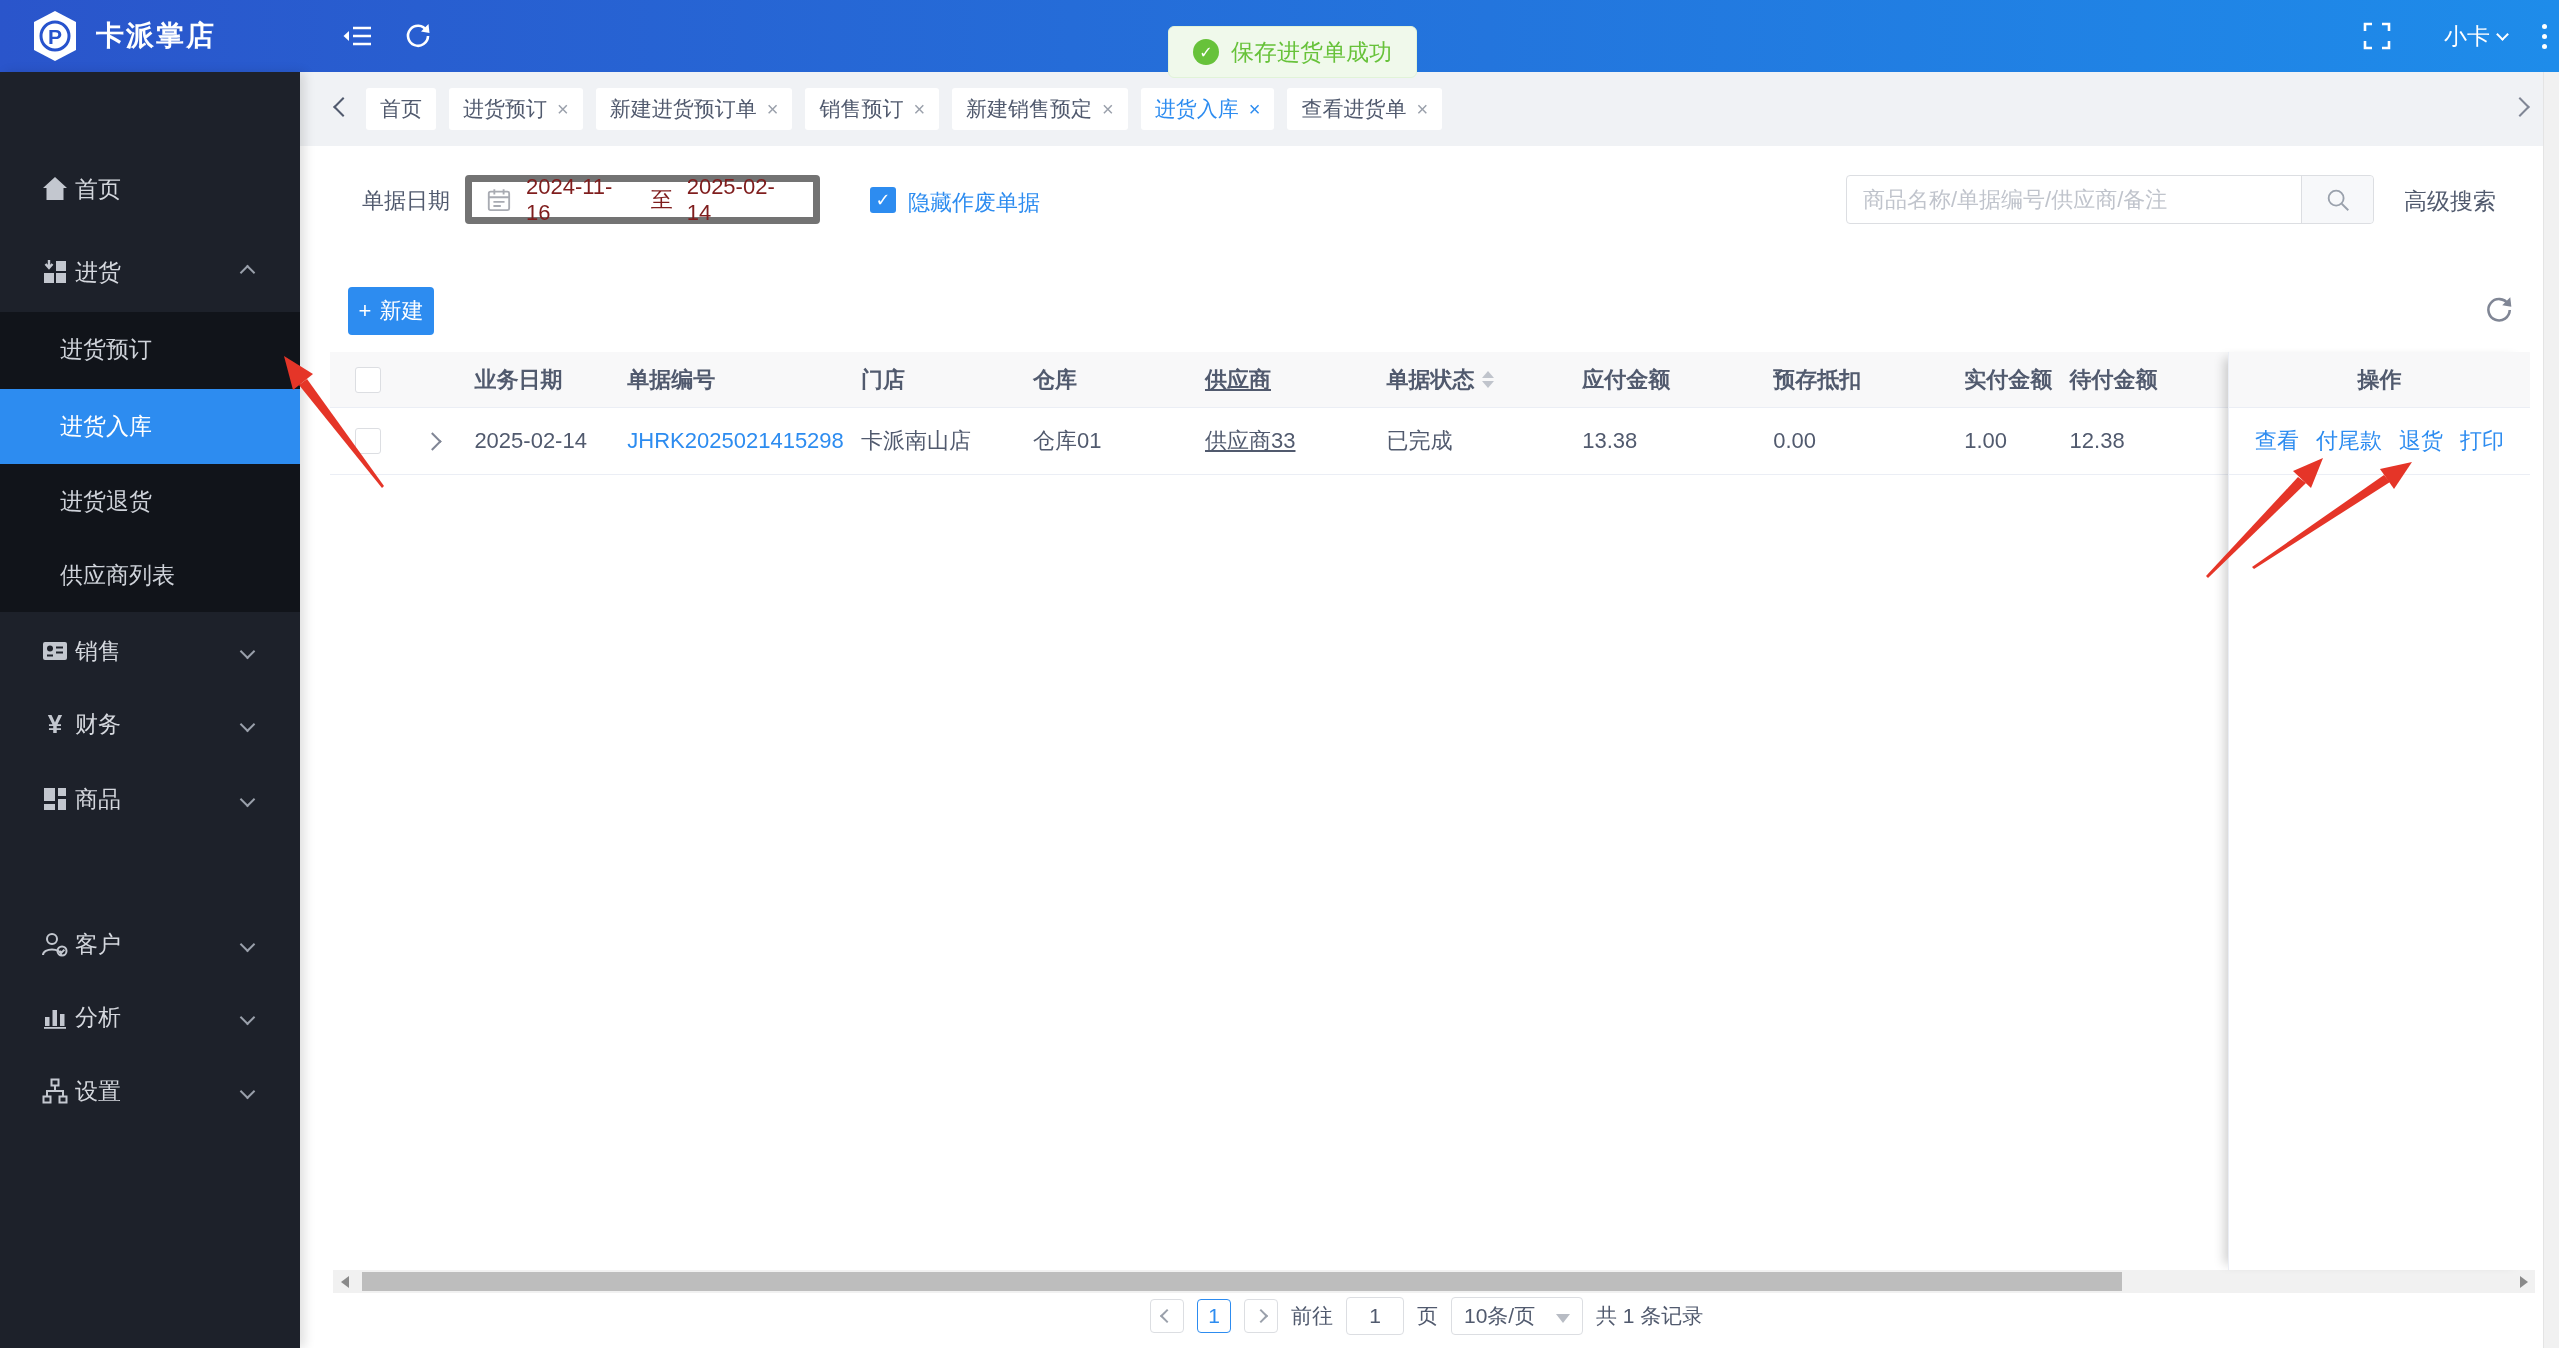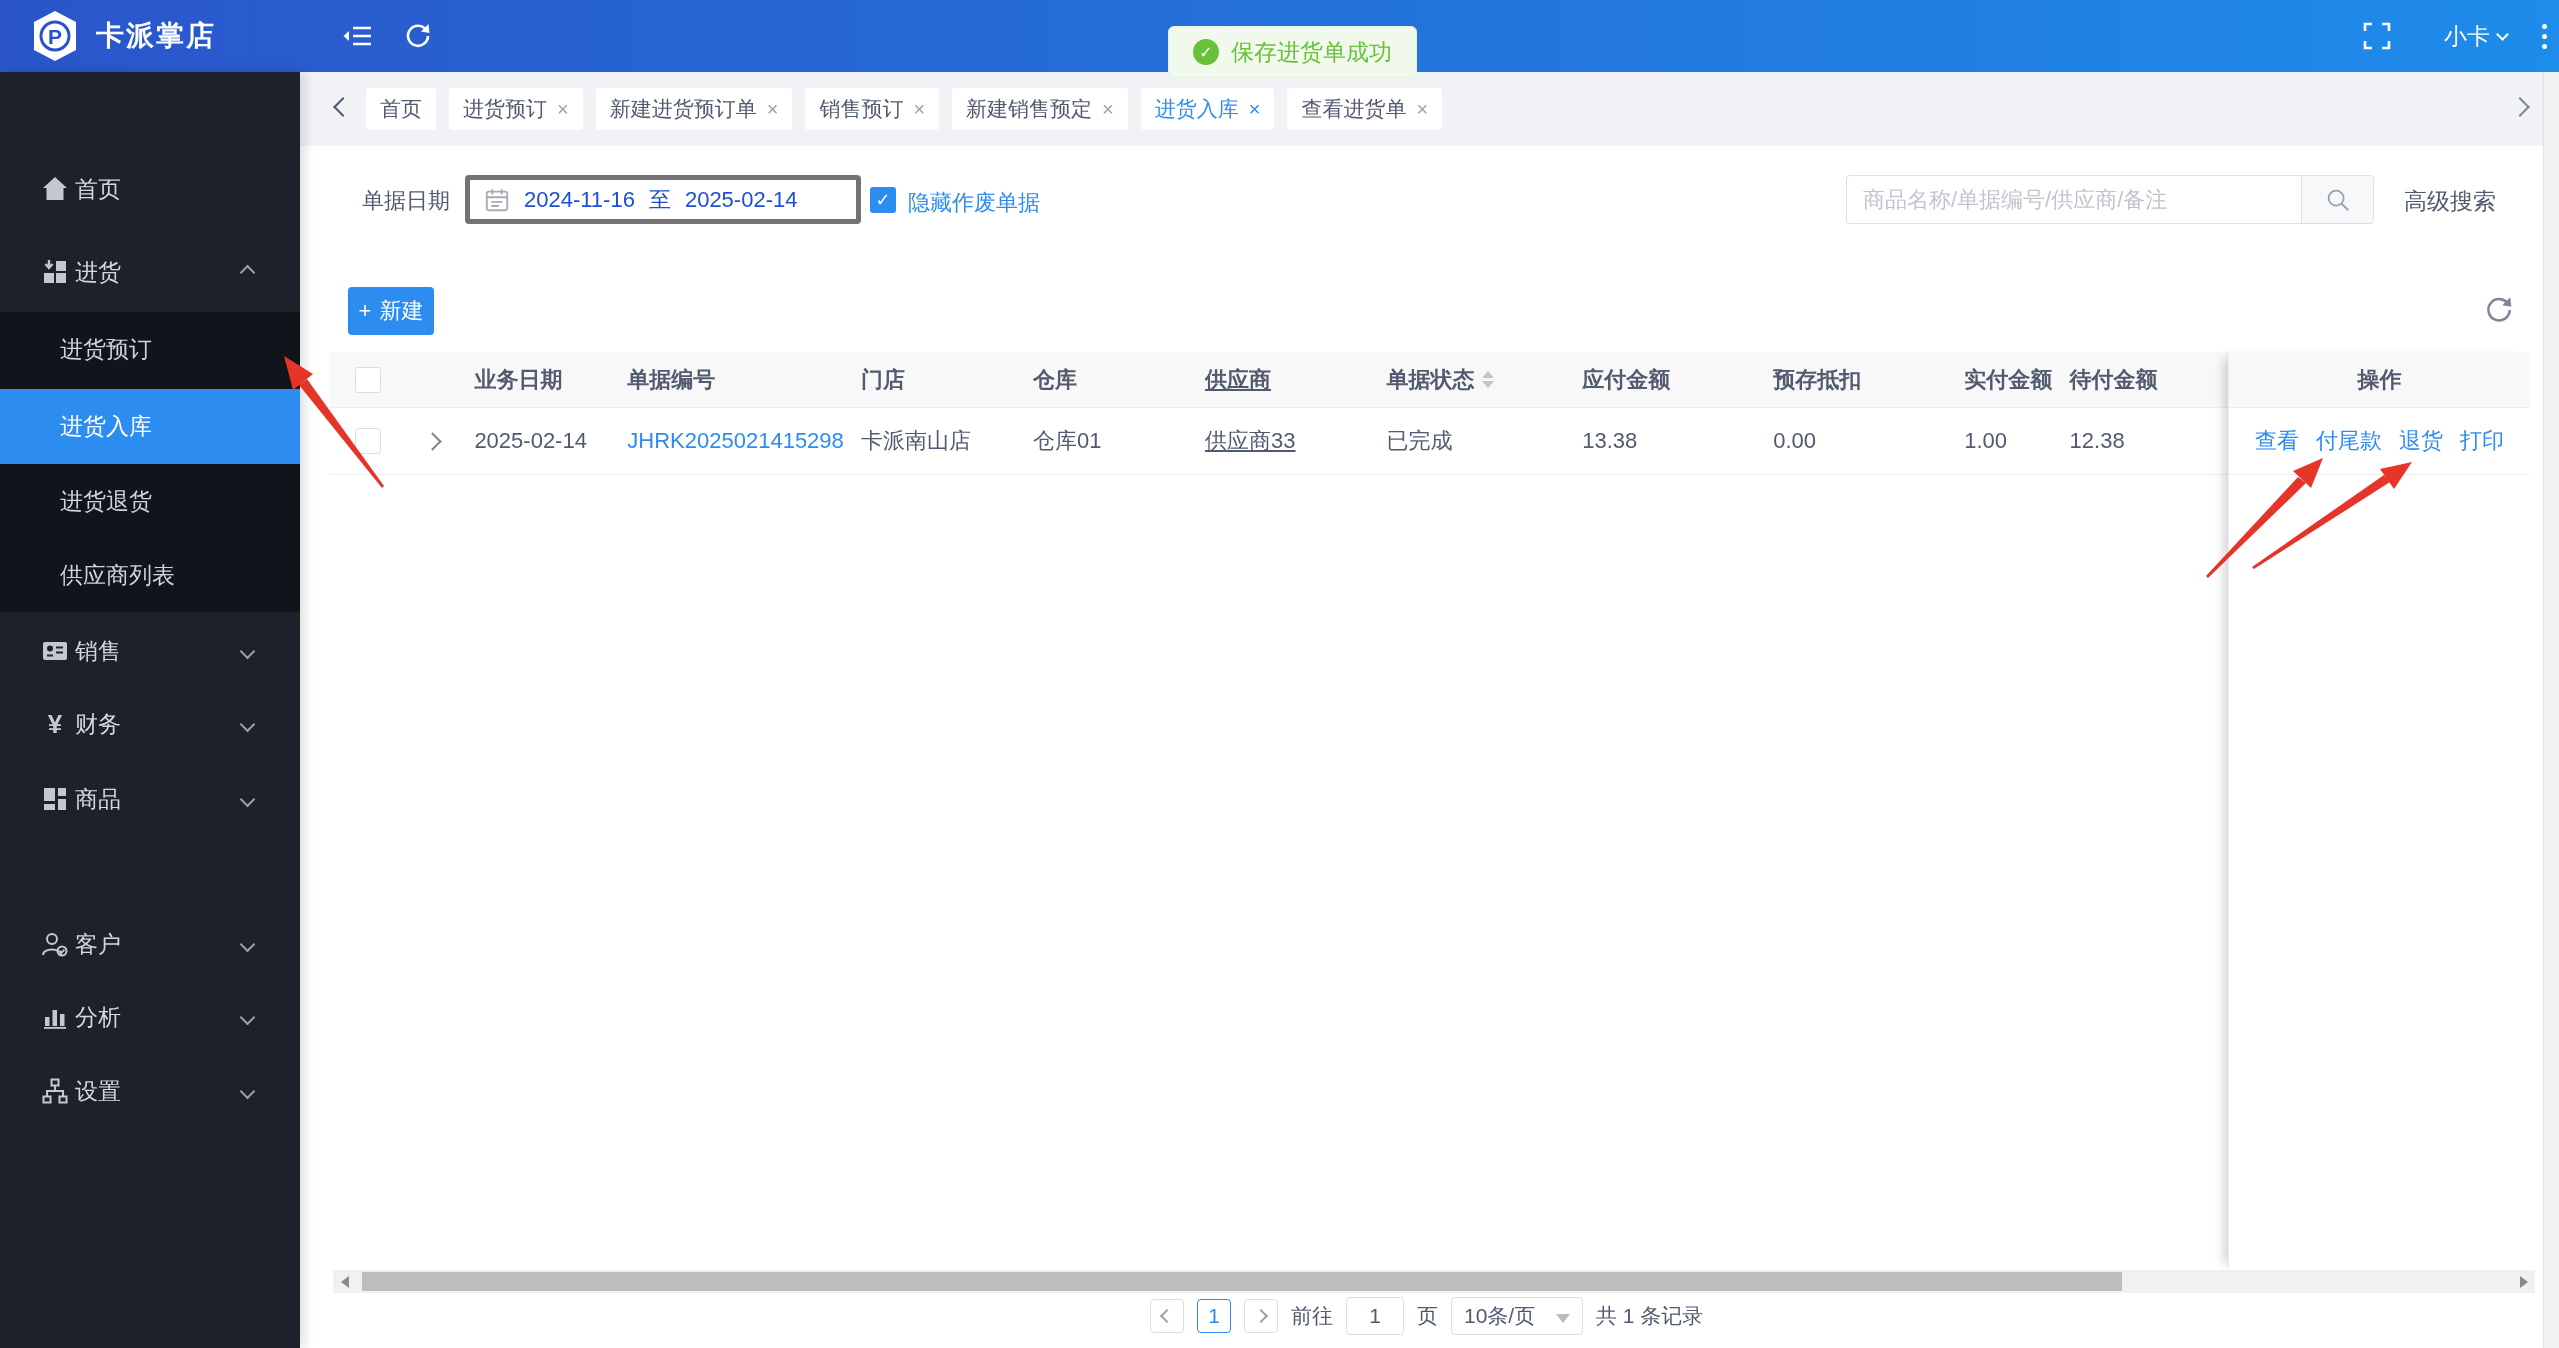--- a/index.html
+++ b/index.html
@@ -53,23 +53,23 @@
   .tab-nav{position:absolute;top:28px;width:14px;height:14px;cursor:pointer;}
   .tabs{position:absolute;left:66px;top:16px;display:flex;}
   .tab{height:42px;display:flex;align-items:center;padding:0 14px;margin-right:13px;background:#fff;
        border-radius:3px;font-size:21px;color:#515a6e;cursor:pointer;white-space:nowrap;}
   .tab .x{margin-left:10px;color:#9aa0ab;font-size:20px;cursor:pointer;}
   .tab.active{color:#2d8cf0;}
   .tab.active .x{color:#2d8cf0;}
 
   
   .fl-label{position:absolute;left:62px;top:114px;font-size:22px;}
-  .date-input{position:absolute;left:165px;top:103px;width:396px;height:49px;background:#fff;
-              border:5px solid #737373;border-radius:4px;display:flex;align-items:center;
-              padding:0 14px;gap:14px;font-size:22px;color:#1d4ed8;cursor:pointer;}
+  .date-input{position:absolute;left:165px;top:103px;width:355px;height:49px;background:#fff;
+              border:7px solid #737373;border-radius:4px;display:flex;align-items:center;
+              padding:0 14px;gap:14px;font-size:22px;color:#7f1d1d;cursor:pointer;}
   .checkbox{position:absolute;left:570px;top:115px;width:26px;height:26px;background:#2d8cf0;border-radius:3px;
             color:#fff;font-size:18px;display:flex;align-items:center;justify-content:center;cursor:pointer;}
   .chk-label{position:absolute;left:608px;top:116px;font-size:22px;color:#2d8cf0;cursor:pointer;}
   .search-box{position:absolute;left:1546px;top:103px;width:528px;height:49px;border:1px solid #dcdee2;
               border-radius:4px;display:flex;background:#fff;}
   .search-box input{flex:1;border:none;outline:none;padding:0 16px;font-size:22px;color:#a16207;
                     font-family:inherit;background:transparent;}
   .search-box input::placeholder{color:#c0c4cc;}
   .search-btn{width:72px;border-left:1px solid #dcdee2;background:#f7f8fa;display:flex;align-items:center;
               justify-content:center;cursor:pointer;border-radius:0 4px 4px 0;}

